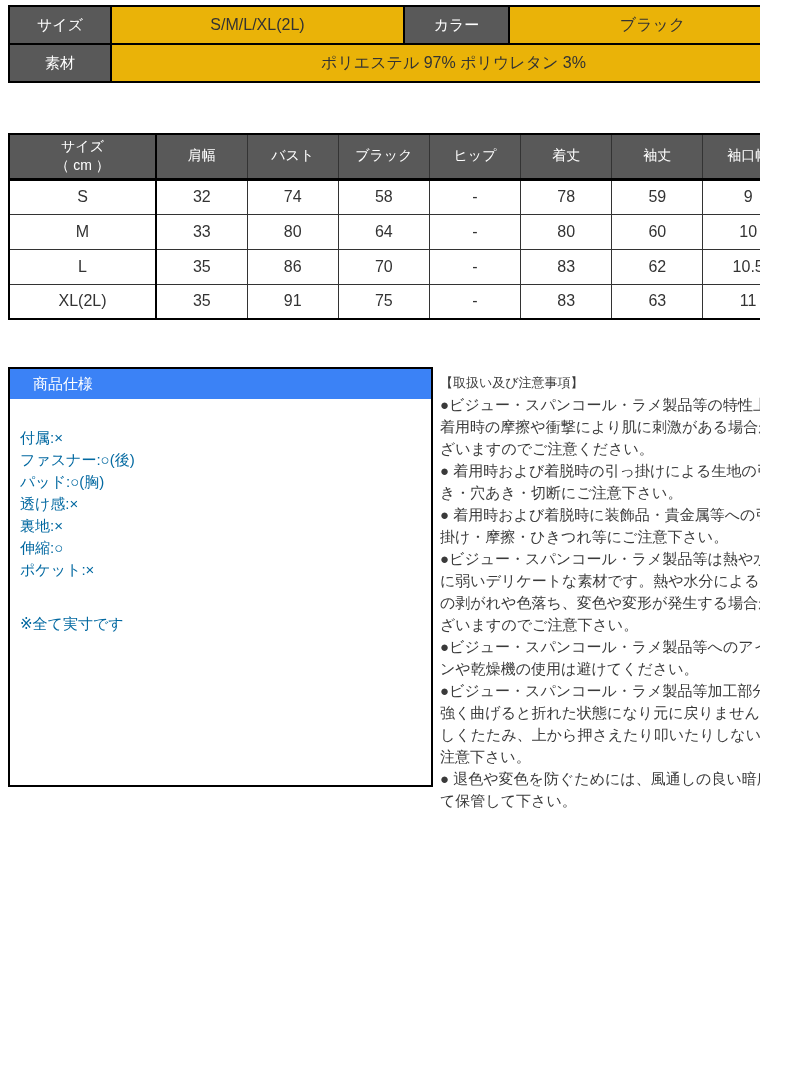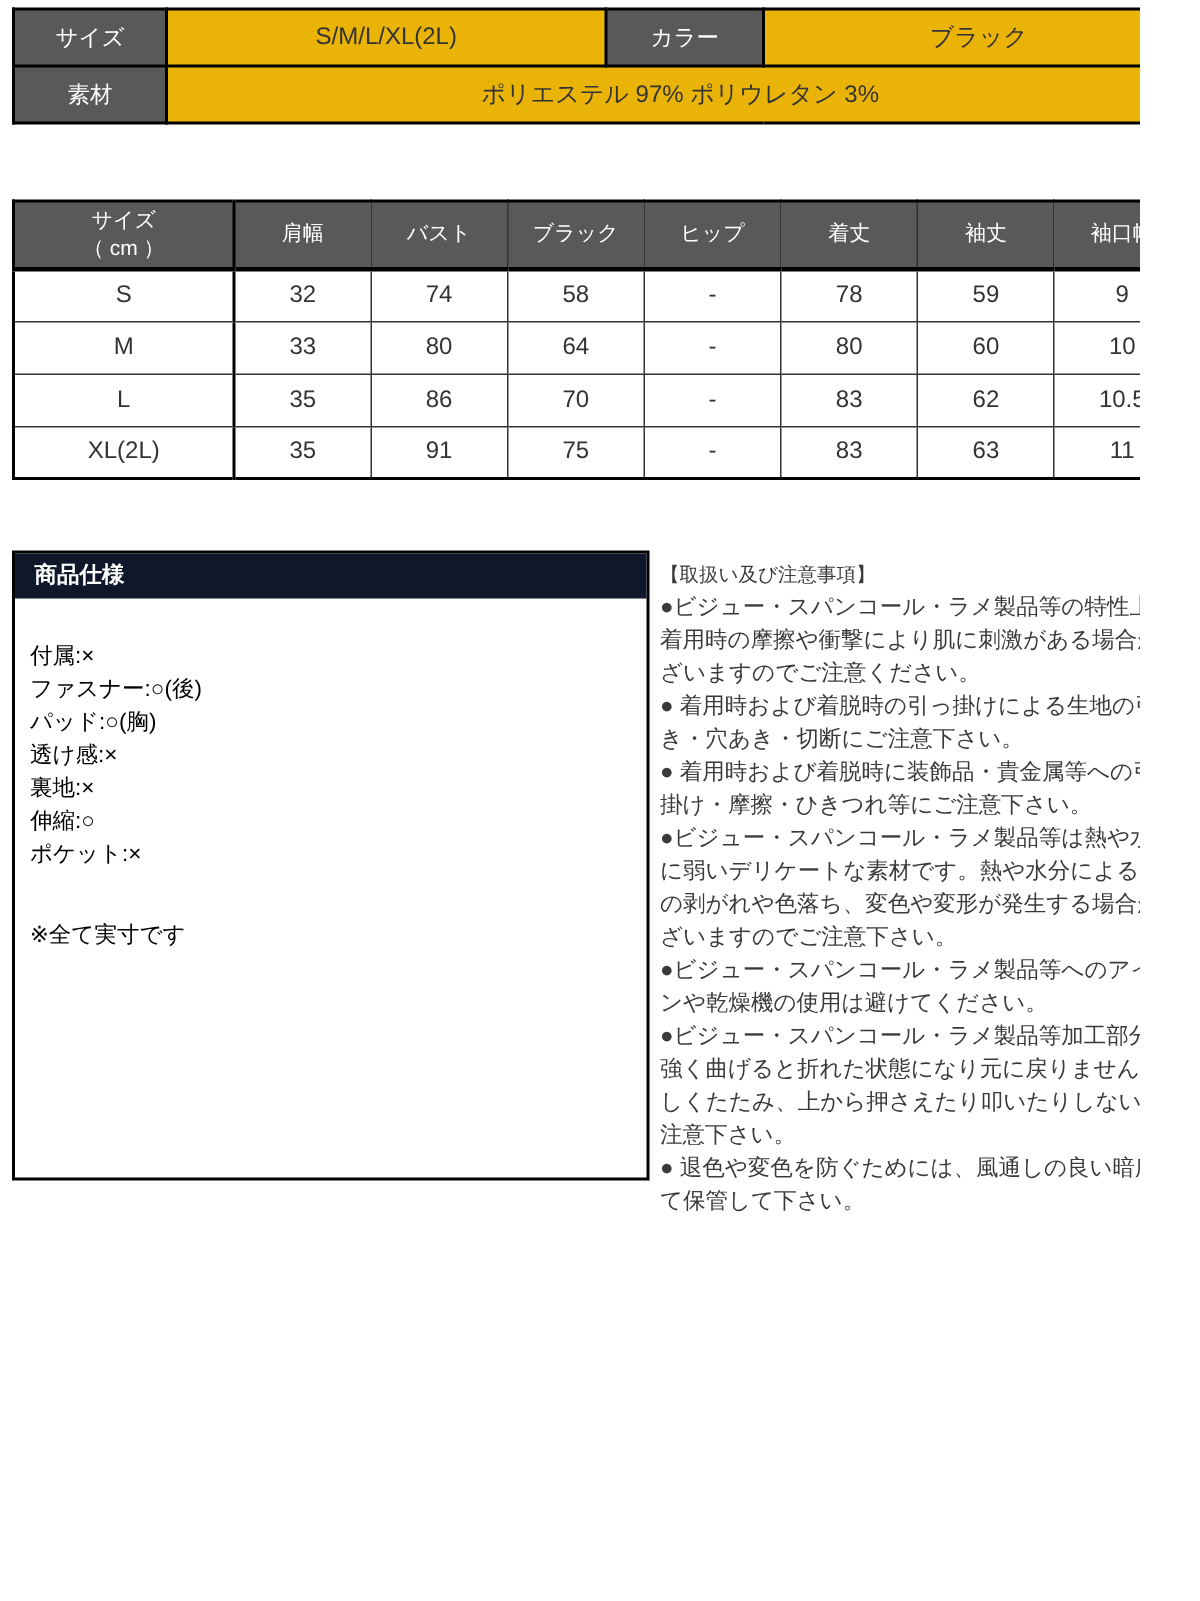--- a/index.html
+++ b/index.html
@@ -77,31 +77,30 @@
   .spec-box {
     position: absolute;
     left: 8px; top: 367px;
     width: 425px; height: 420px;
     border: 2px solid #000000;
     background: #ffffff;
   }
   .spec-box .spec-header {
     height: 30px;
     line-height: 30px;
-    background: #0f172a;
+    background: #3b82f6;
     color: #ffffff;
     font-size: 15px;
-    padding-left: 13px;
-    font-weight: bold;
+    padding-left: 23px;
   }
   .spec-box .spec-body {
     padding: 28px 10px 0 10px;
     font-size: 15px;
     line-height: 22px;
-    color: #000000;
+    color: #0369a1;
   }
   .spec-box .spec-item { margin: 0; }
   .spec-box .spec-note { margin: 32px 0 0 0; }
 
   
   .care {
     position: absolute;
     left: 440px; top: 372px;
     width: 356px;
     font-size: 15px;

